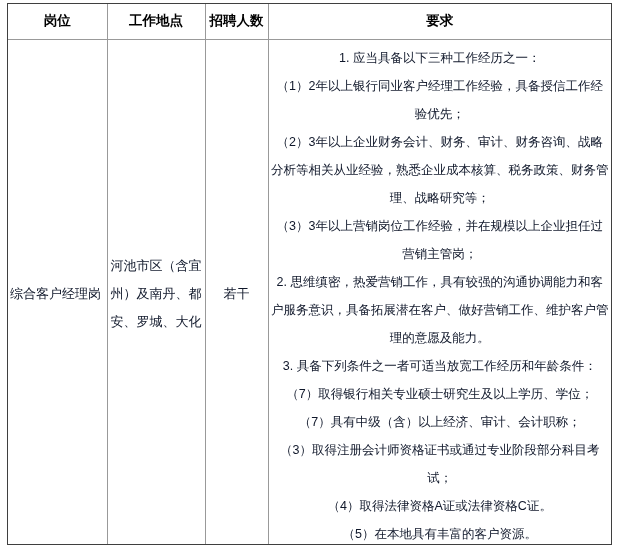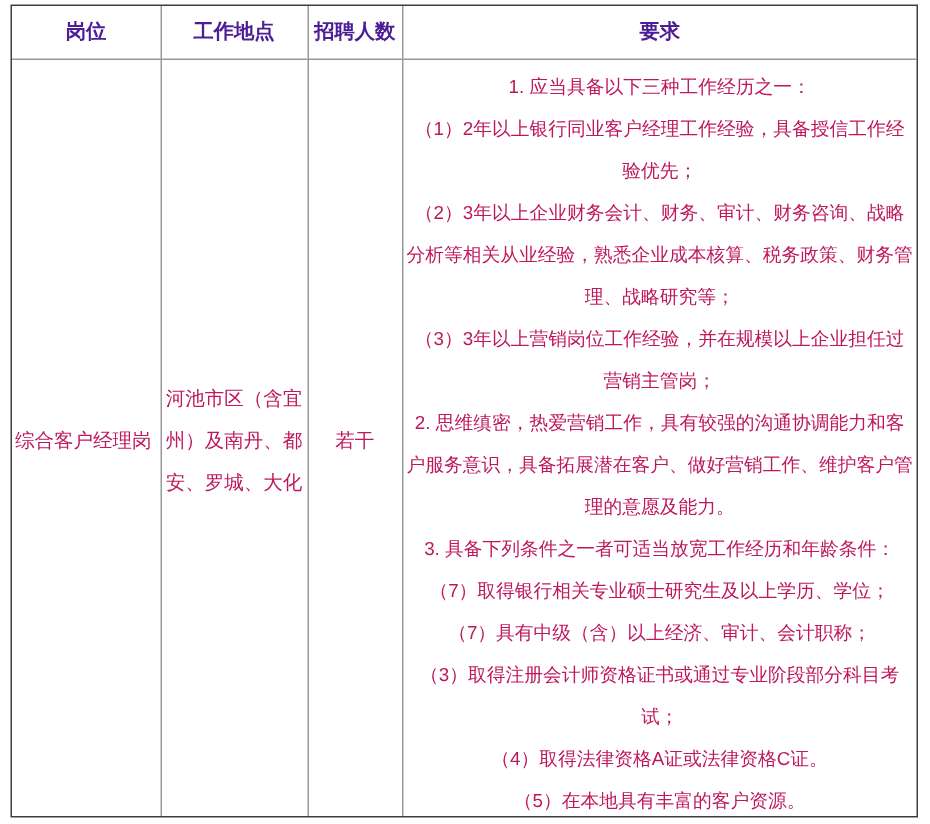--- a/index.html
+++ b/index.html
@@ -41,28 +41,28 @@
   
   table.job-table th:first-child, table.job-table td:first-child { border-left: none; }
   table.job-table th:last-child,  table.job-table td:last-child  { border-right: none; text-align: center; }
   table.job-table thead th { border-top: none; }
   table.job-table tbody tr:last-child td { border-bottom: none; }
 
   thead tr { height: 35px; }
   th {
     font-size: 13.5px;
     font-weight: bold;
-    color: #4c1d95;
+    color: #000000;
     text-align: center;
     vertical-align: middle;
     padding: 0;
   }
   td {
     font-size: 13px;
-    color: #be185d;
+    color: #0f172a;
     vertical-align: middle;
   }
   td.c-pos {
     padding: 0 2px;
   }
   td.c-loc {
     text-align: center;
     padding: 16px 3px;
     line-height: 28px;
   }

